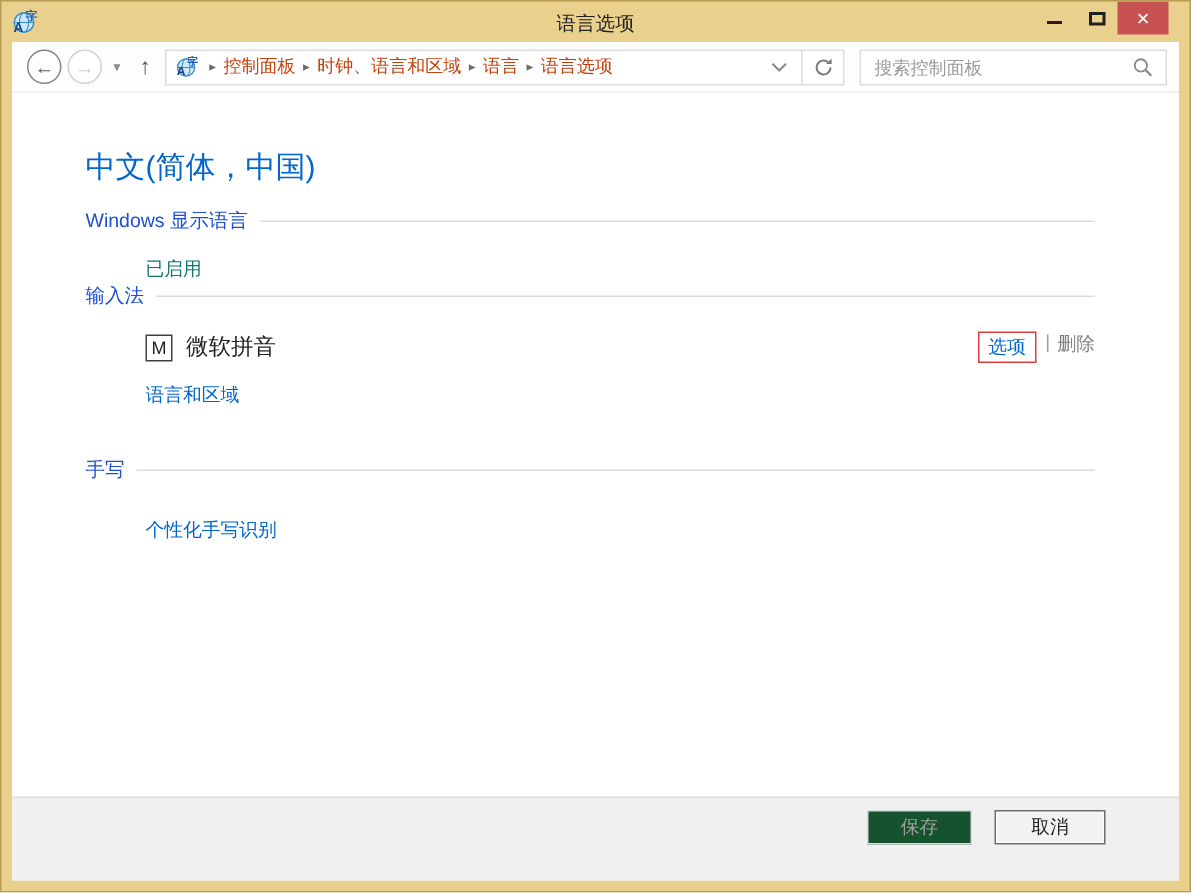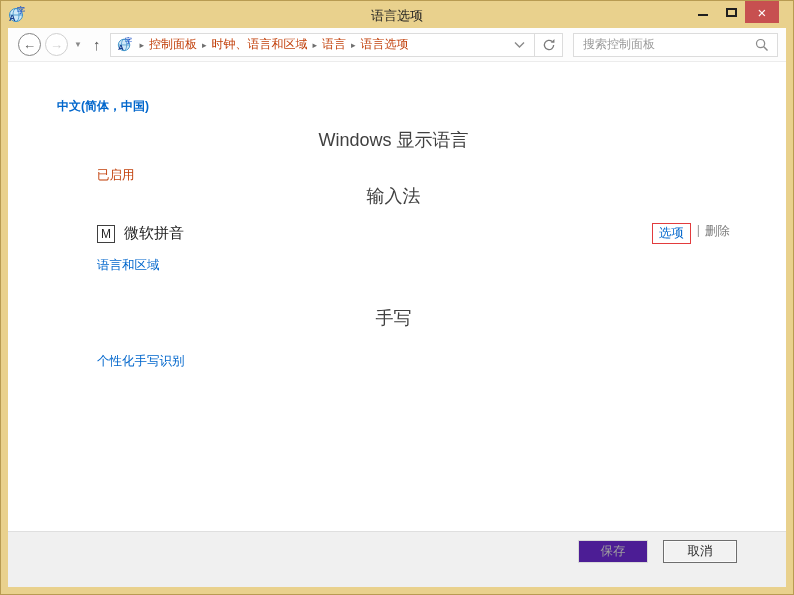--- a/index.html
+++ b/index.html
@@ -33,47 +33,47 @@
   .nav-caret { color: #8a8a8a; font-size: 8px; margin: 0 5px 0 6px; }
   .nav-up { color: #5a5a5a; font-size: 15px; margin: 0 10px 0 6px; }
   .crumbbar { flex: 1; height: 24px; border: 1px solid #dcdcdc; background: #fff; display: flex; align-items: center; padding-left: 4px; min-width: 0; }
   .crumb-icon { width: 15px; height: 15px; margin: 0 2px 0 2px; flex: none; }
   .crumb-sep { color: #6d6d6d; font-size: 9px; padding: 0 5px; flex: none; }
   .crumb-sep::before { content: "▸"; }
   .crumb { font-size: 12px; color: #c2410c; white-space: nowrap; }
   .crumb-caret { margin-left: auto; padding: 0 9px; flex: none; display: flex; align-items: center; }
   .refresh-btn { width: 29px; height: 24px; border: 1px solid #dcdcdc; margin-left: -1px; background: #fff; display: flex; align-items: center; justify-content: center; flex: none; }
   .searchbox { width: 205px; height: 24px; border: 1px solid #dcdcdc; background: #fff; margin-left: 10px; display: flex; align-items: center; flex: none; }
-  .searchbox input { flex: 1; min-width: 0; border: none; outline: none; font-size: 12px; color: #a16207; padding: 0 4px 0 9px; font-family: Liberation Serif, serif; }
+  .searchbox input { flex: 1; min-width: 0; border: none; outline: none; font-size: 12px; color: #a16207; padding: 0 4px 0 9px; font-family: Liberation Sans, sans-serif; }
   .searchbox input::placeholder { color: #9a9a9a; opacity: 1; }
   .search-icon { padding: 0 8px 0 2px; display: flex; align-items: center; }
   
   .content { flex: 1; background: #fff; padding: 36px 56px 0 49px; overflow: hidden; }
-  .lang-title { font-size: 12px; font-weight: bold; color: #0066cc; }
-  .group-header { display: flex; align-items: center; font-size: 18px; color: #404040; flex-direction: column; }
+  .lang-title { font-size: 20px; font-weight: normal; color: #0066cc; }
+  .group-header { display: flex; align-items: center; font-size: 13px; color: #1d4ed8; }
   .group-header .rule { flex: 1; height: 1px; background: #dbdbdb; margin-left: 8px; }
   .gh-display { margin-top: 13px; }
   .gh-input { }
   .gh-hand { margin-top: 32px; }
   .indent { margin-left: 40px; }
-  .status-row { margin-top: 15px; font-size: 12.5px; color: #c2410c; }
+  .status-row { margin-top: 15px; font-size: 12.5px; color: #0f766e; }
   .ime-row { margin-top: 15px; display: flex; align-items: center; }
   .ime-badge { width: 18px; height: 18px; border: 1px solid #3f3f3f; color: #1f1f1f; font-size: 12px; display: flex; align-items: center; justify-content: center; flex: none; }
   .ime-name { margin-left: 9px; font-size: 15px; color: #1f1f1f; }
   .ime-actions { margin-left: auto; display: flex; font-size: 12.5px; }
   .annotation-box { border: 1px solid #e23b3d; padding: 1px 6px; }
   .link { color: #0066cc; cursor: pointer; }
   .pipe-sep { color: #9a9a9a; margin: 0 5px 0 6px; }
   .link-disabled { color: #7f7f7f; }
   .add-row { margin-top: 13px; font-size: 12.5px; }
   .hand-row { margin-top: 23px; font-size: 12.5px; }
   
   .footer { flex: none; height: 56px; background: #f0f0f0; border-top: 1px solid #dfdfdf; display: flex; justify-content: flex-end; align-items: flex-start; padding: 8px 49px 0 0; }
   .btn { height: 23px; min-width: 70px; font-size: 12.5px; display: flex; align-items: center; justify-content: center; padding: 0 10px; }
-  .btn-save { background: #4c1d95; border: 1px solid #d9d9d9; color: #9f9f9f; margin-right: 15px; font-family: Liberation Mono, monospace; }
+  .btn-save { background: #14532d; border: 1px solid #d9d9d9; color: #9f9f9f; margin-right: 15px; font-family: Liberation Mono, monospace; }
   .btn-cancel { background: #f2f2f2; border: 1px solid #6e6e6e; color: #1f1f1f; box-shadow: inset 0 0 0 1px #fbfbfb; min-width: 74px; }
   
   .watermark { position: absolute; right: 3px; bottom: 0; display: flex; align-items: flex-end; z-index: 5; }
   .wm-logo { width: 45px; height: 44px; flex: none; }
   .wm-text { font-size: 26px; color: #3d9ad2; margin: 0 0 7px 7px; letter-spacing: 0.5px; white-space: nowrap; }
 </style>
 </head>
 <body>
 
 <div class="window">

